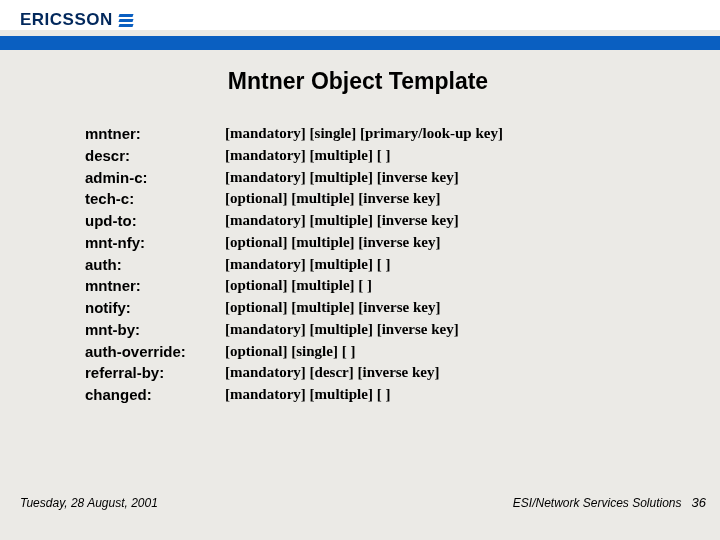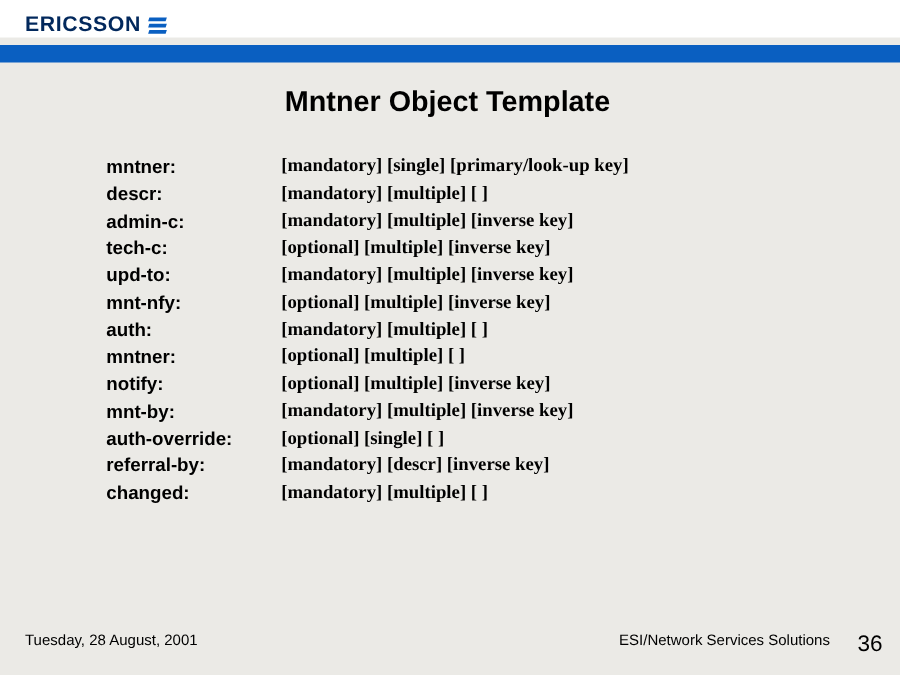--- a/index.html
+++ b/index.html
@@ -67,33 +67,34 @@
   .fname {
     width: 140px;
     font-weight: 700;
   }
   .fattr {
     font-weight: 700;
     font-family: Liberation Serif, serif;
   }
   .footer {
     position: absolute;
-    bottom: 14px;
+    bottom: 30px;
     left: 0;
     width: 100%;
     display: flex;
     justify-content: space-between;
     align-items: baseline;
     padding: 0 14px 0 20px;
     font-family: Arial, Helvetica, sans-serif;
     color: #000;
+    font-style: italic;
   }
   .footer-left { font-size: 12px; }
-  .footer-right { font-size: 12px; display: flex; align-items: flex-start; gap: 22px; }
-  .page-num { font-size: 18px; }
+  .footer-right { font-size: 12px; display: flex; align-items: center; gap: 10px; }
+  .page-num { font-size: 13px; }
 </style>
 </head>
 <body>
 
 <div class="header-region">
   <div class="logo-wrap">
     <span class="logo-text">ERICSSON</span>
     <span class="logo-stripes">
       <span></span>
         <span></span>

